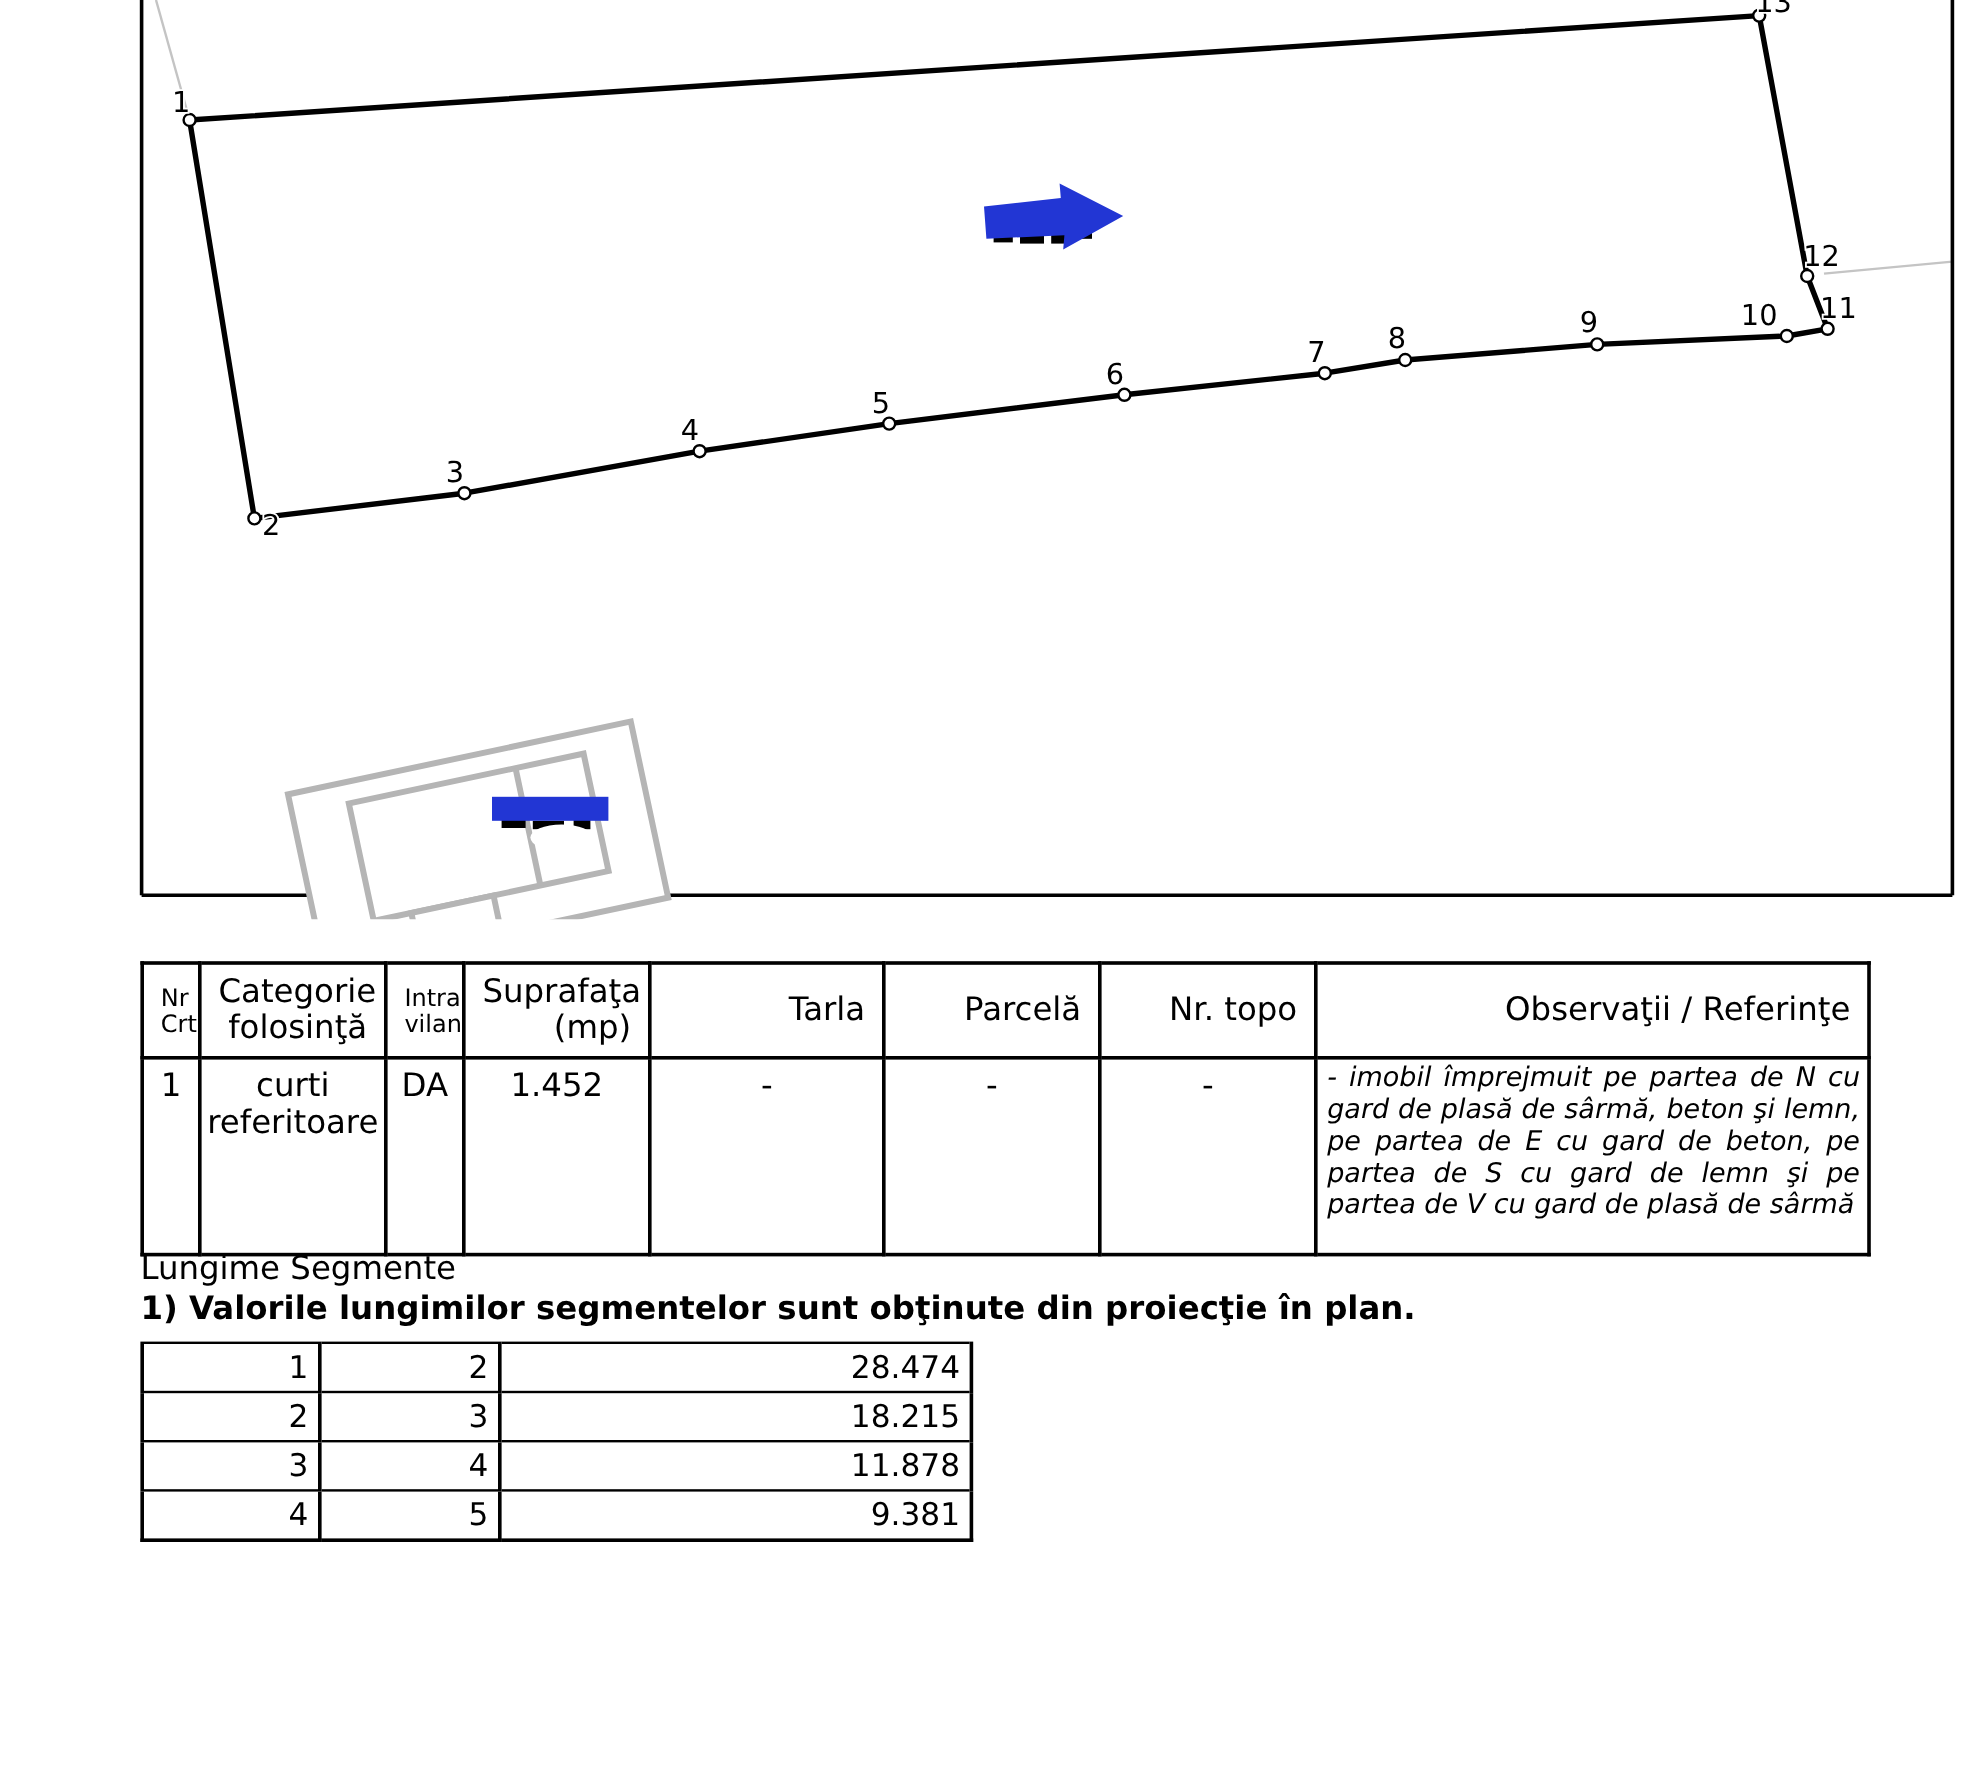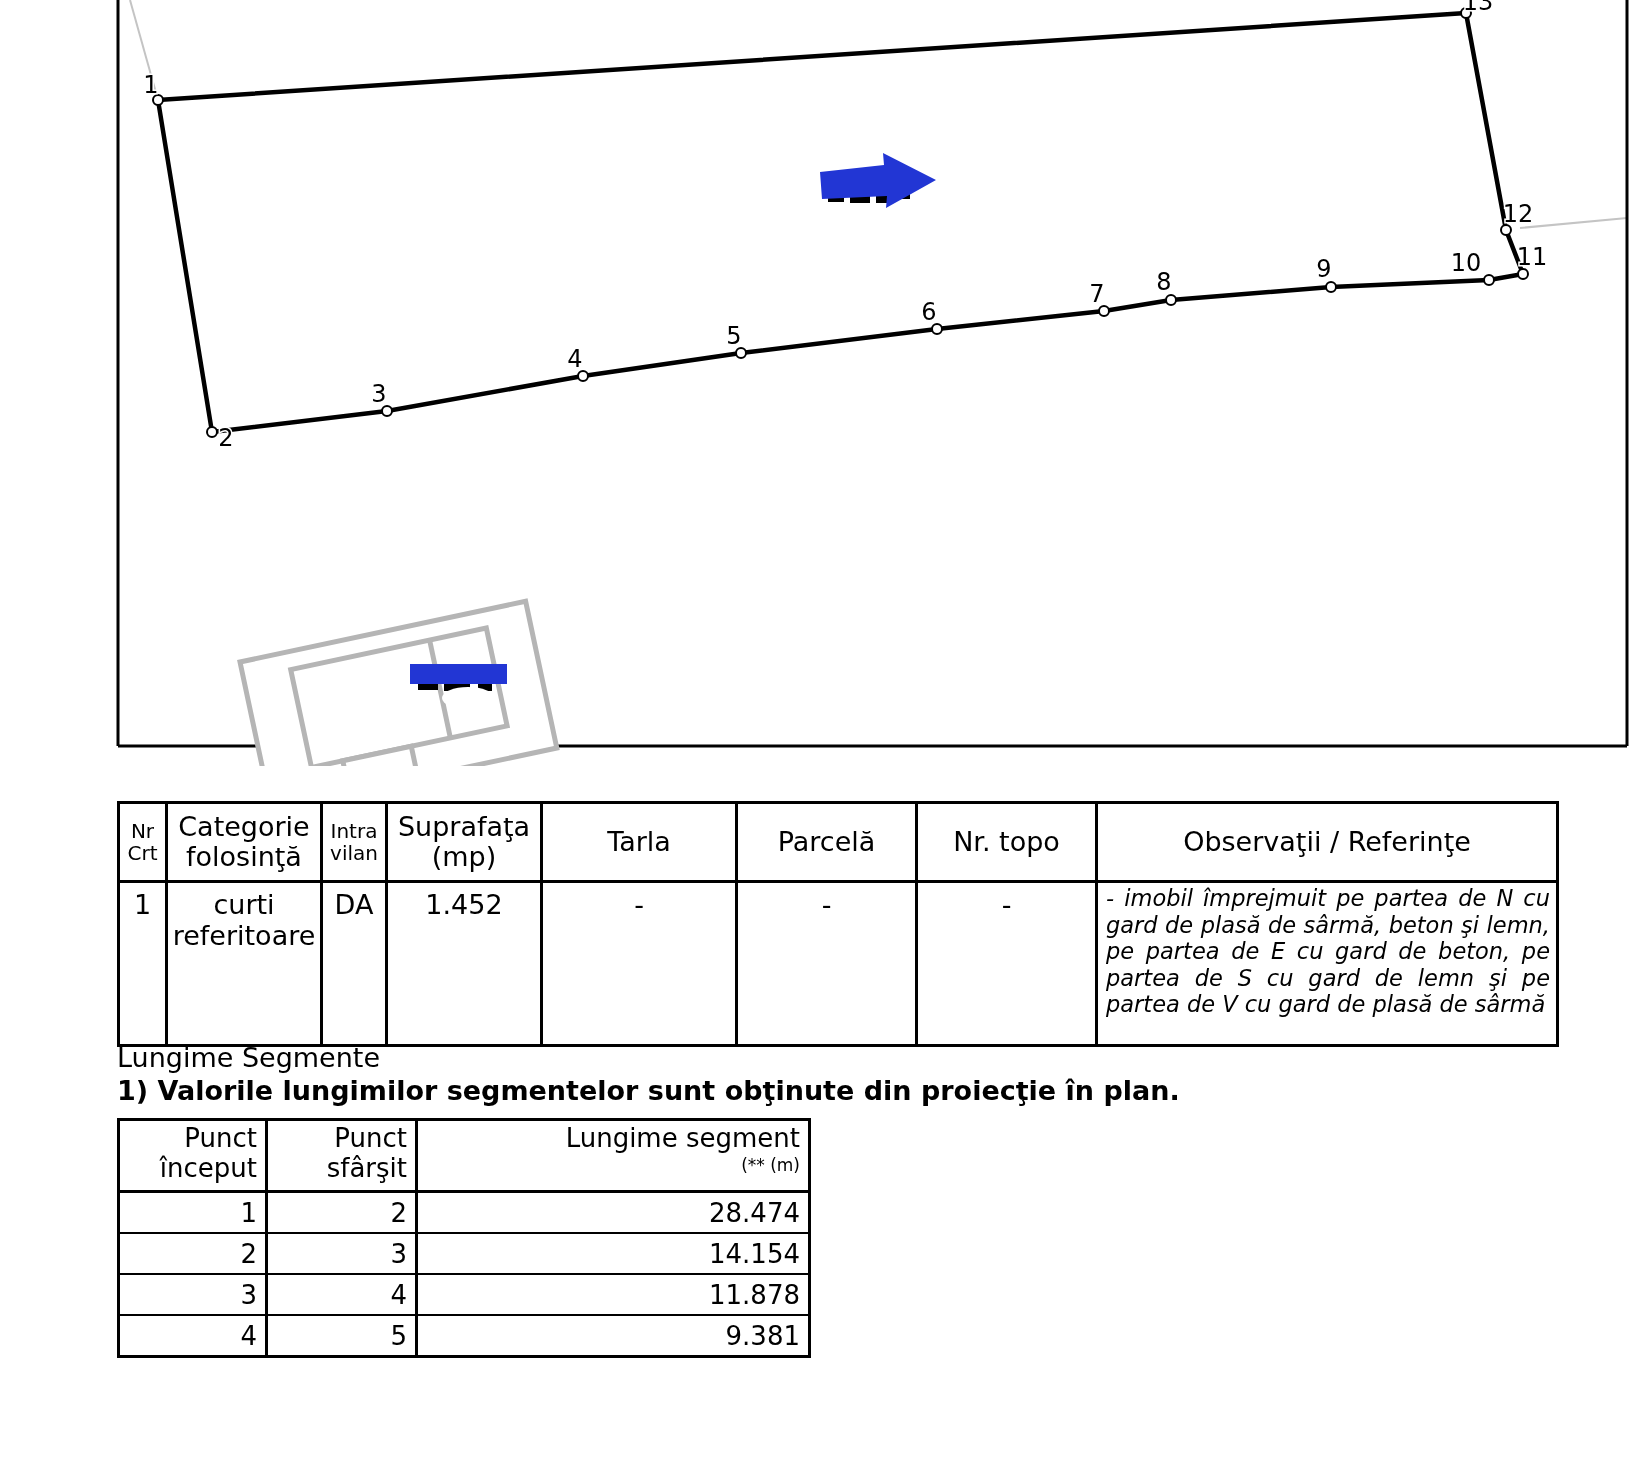--- a/index.html
+++ b/index.html
@@ -21,21 +21,21 @@
   }
   .teren-title{
     position:absolute;left:117px;top:764px;
     font-size:30px;font-weight:bold;letter-spacing:0.5px;
   }
   table{border-collapse:collapse;table-layout:fixed;position:absolute;background:#fff;}
   .teren-table{left:117px;top:801px;width:1439px;}
   .teren-table th,.teren-table td{border:3px solid #000;overflow:hidden;}
   .teren-table th{
     font-weight:normal;font-size:27px;line-height:1.12;
-    text-align:center;vertical-align:middle;height:72px;padding:2px 0;
+    text-align:right;vertical-align:middle;height:72px;padding:2px 14px;
   }
   .teren-table th.small{font-size:20px;}
   .teren-table td{
     font-size:27px;text-align:center;vertical-align:top;padding-top:6px;
   }
   .teren-table td.obs{
     font-size:22.5px;line-height:1.18;text-align:justify;
     padding:2px 6px 2px 8px;vertical-align:top;height:157px;font-style:italic;
   }
   .seg-title{
@@ -186,42 +186,28 @@
   <div class="seg-note">1) Valorile lungimilor segmentelor sunt obţinute din proiecţie în plan.</div>
 
   <table class="seg-table">
     <colgroup>
       <col style="width:148px">
         <col style="width:150px">
         <col style="width:393px">
     </colgroup>
     <tbody>
       <tr>
-        <th>
-          <span>Punct</span>
-          <span class="line2">început</span>
-        </th>
-        <th>
-          <span>Punct</span>
-          <span class="line2">sfârşit</span>
-        </th>
-        <th>
-          <span>Lungime segment</span>
-          <span class="sub">(** (m)</span>
-        </th>
-      </tr>
-      <tr>
         <td>1</td>
         <td>2</td>
         <td>28.474</td>
       </tr>
       <tr>
         <td>2</td>
         <td>3</td>
-        <td>14.154</td>
+        <td>18.215</td>
       </tr>
       <tr>
         <td>3</td>
         <td>4</td>
         <td>11.878</td>
       </tr>
       <tr>
         <td>4</td>
         <td>5</td>
         <td>9.381</td>

